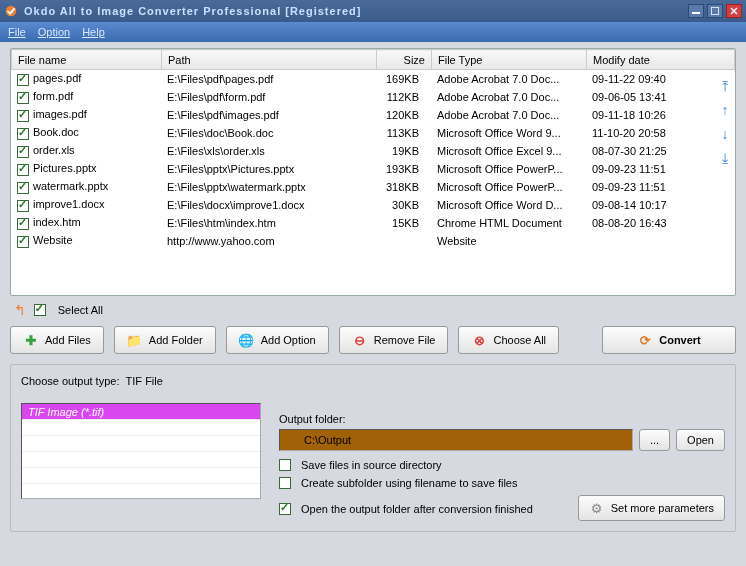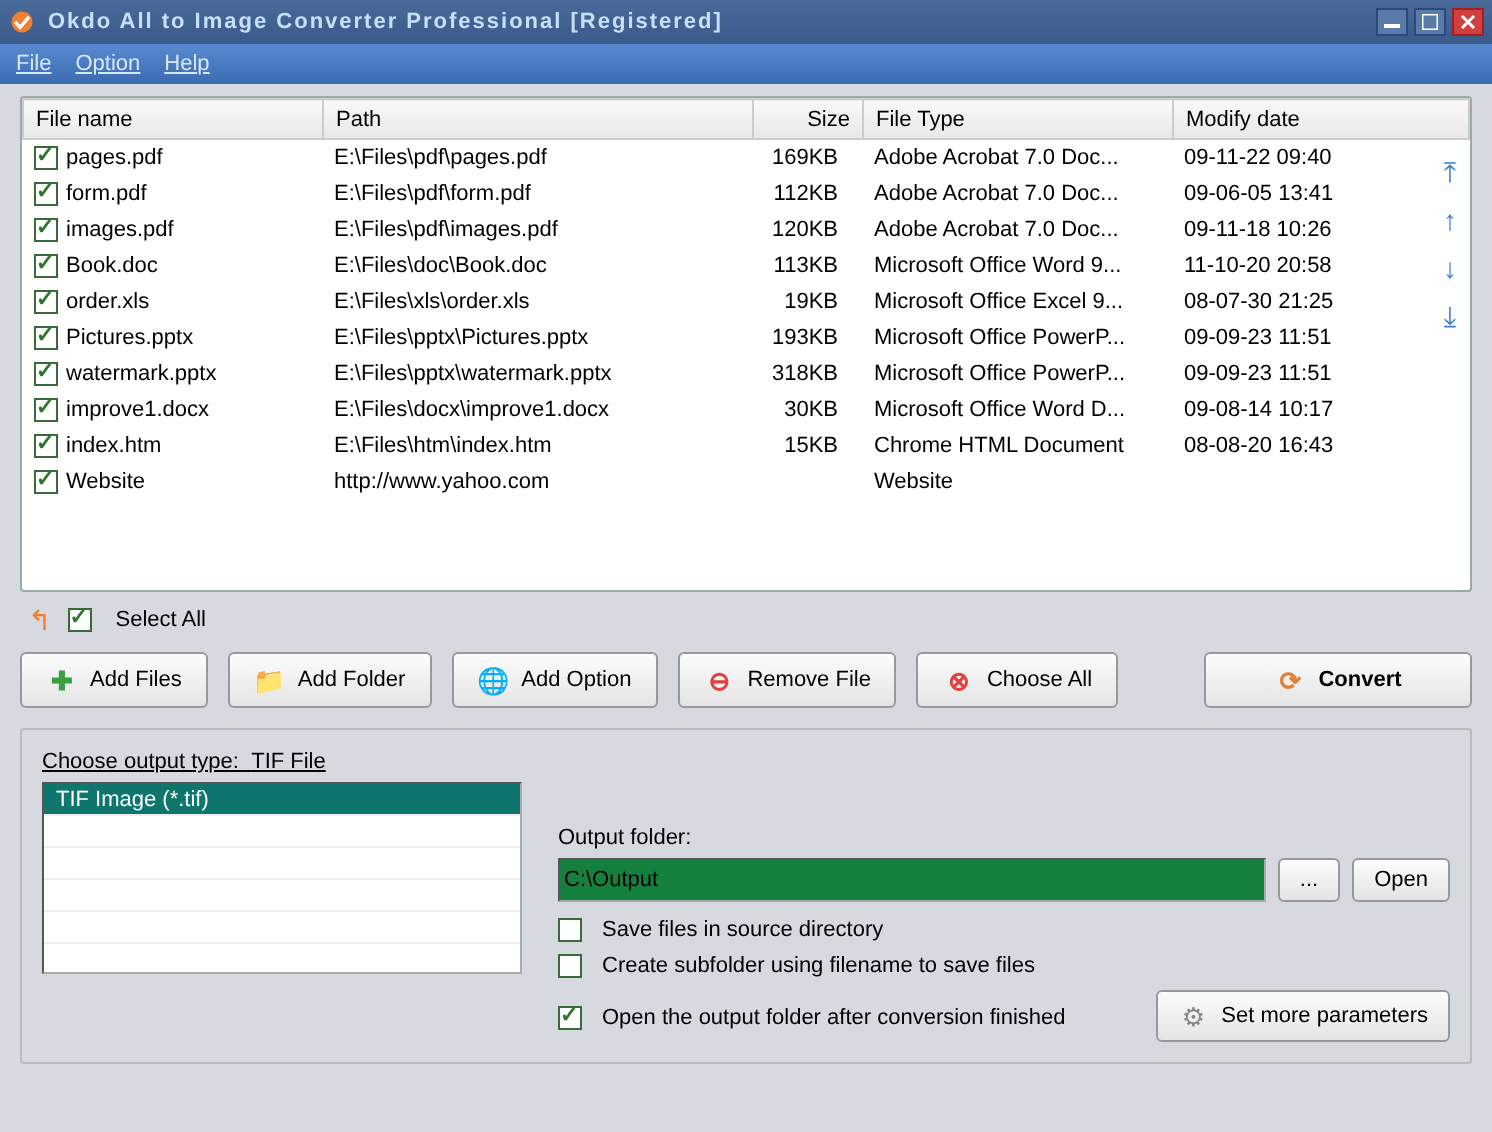--- a/index.html
+++ b/index.html
@@ -28,28 +28,28 @@
 .btn.convert { width: 134px; justify-content: center; font-weight: bold; }
 .icon { width: 16px; height: 16px; display: flex; align-items: center; justify-content: center; font-size: 13px; }
 .icon.add { color: #3aa040; font-weight: bold; }
 .icon.folder { color: #e8a030; }
 .icon.globe { color: #4080d0; }
 .icon.remove { color: #e04040; font-weight: bold; }
 .icon.convert { color: #e08030; }
 .icon.gear { color: #888; }
 .bottom { display: flex; gap: 18px; margin-top: 10px; border: 1px solid #bbb; border-radius: 2px; padding: 10px; background: #d6dae0; }
 .outtype { width: 240px; }
-.outtype-label { margin-bottom: 4px; text-decoration: underline; }
+.outtype-label { margin-bottom: 16px; }
 .typelist { border: 1px inset #aaa; background: #fff; height: 96px; }
 .typelist .row { padding: 2px 6px; border-bottom: 1px solid #eee; height: 16px; }
-.typelist .row.sel { background: #0f766e; color: #fff; }
+.typelist .row.sel { background: #d946ef; color: #fff; font-style: italic; }
 .outfolder { flex: 1; margin-top: 38px; }
 .outfolder-label { margin-bottom: 4px; }
 .folderrow { display: flex; gap: 6px; margin-bottom: 8px; }
-.folderinput { flex: 1; border: 1px inset #aaa; background: #15803d; height: 22px; padding: 0 2px; }
+.folderinput { flex: 1; border: 1px inset #aaa; background: #a16207; height: 22px; padding: 0 24px; }
 .smallbtn { border: 1px solid #999; background: linear-gradient(#fcfcfc, #e4e4e4); border-radius: 3px; height: 22px; padding: 0 10px; cursor: pointer; display: flex; align-items: center; }
 .checkrow { display: flex; align-items: center; gap: 6px; margin: 6px 0; }
 .morebtn { border: 1px solid #999; background: linear-gradient(#fcfcfc, #e4e4e4); border-radius: 3px; height: 26px; padding: 0 10px; cursor: pointer; display: flex; align-items: center; gap: 6px; }
 .sidearrows { position: absolute; right: 14px; top: 78px; display: flex; flex-direction: column; gap: 10px; }
 .sidearrow { width: 14px; height: 14px; color: #3a80d0; font-size: 14px; cursor: pointer; text-align: center; }
 .wrapper { position: relative; }
 </style>
 </head>
 <body>
 

